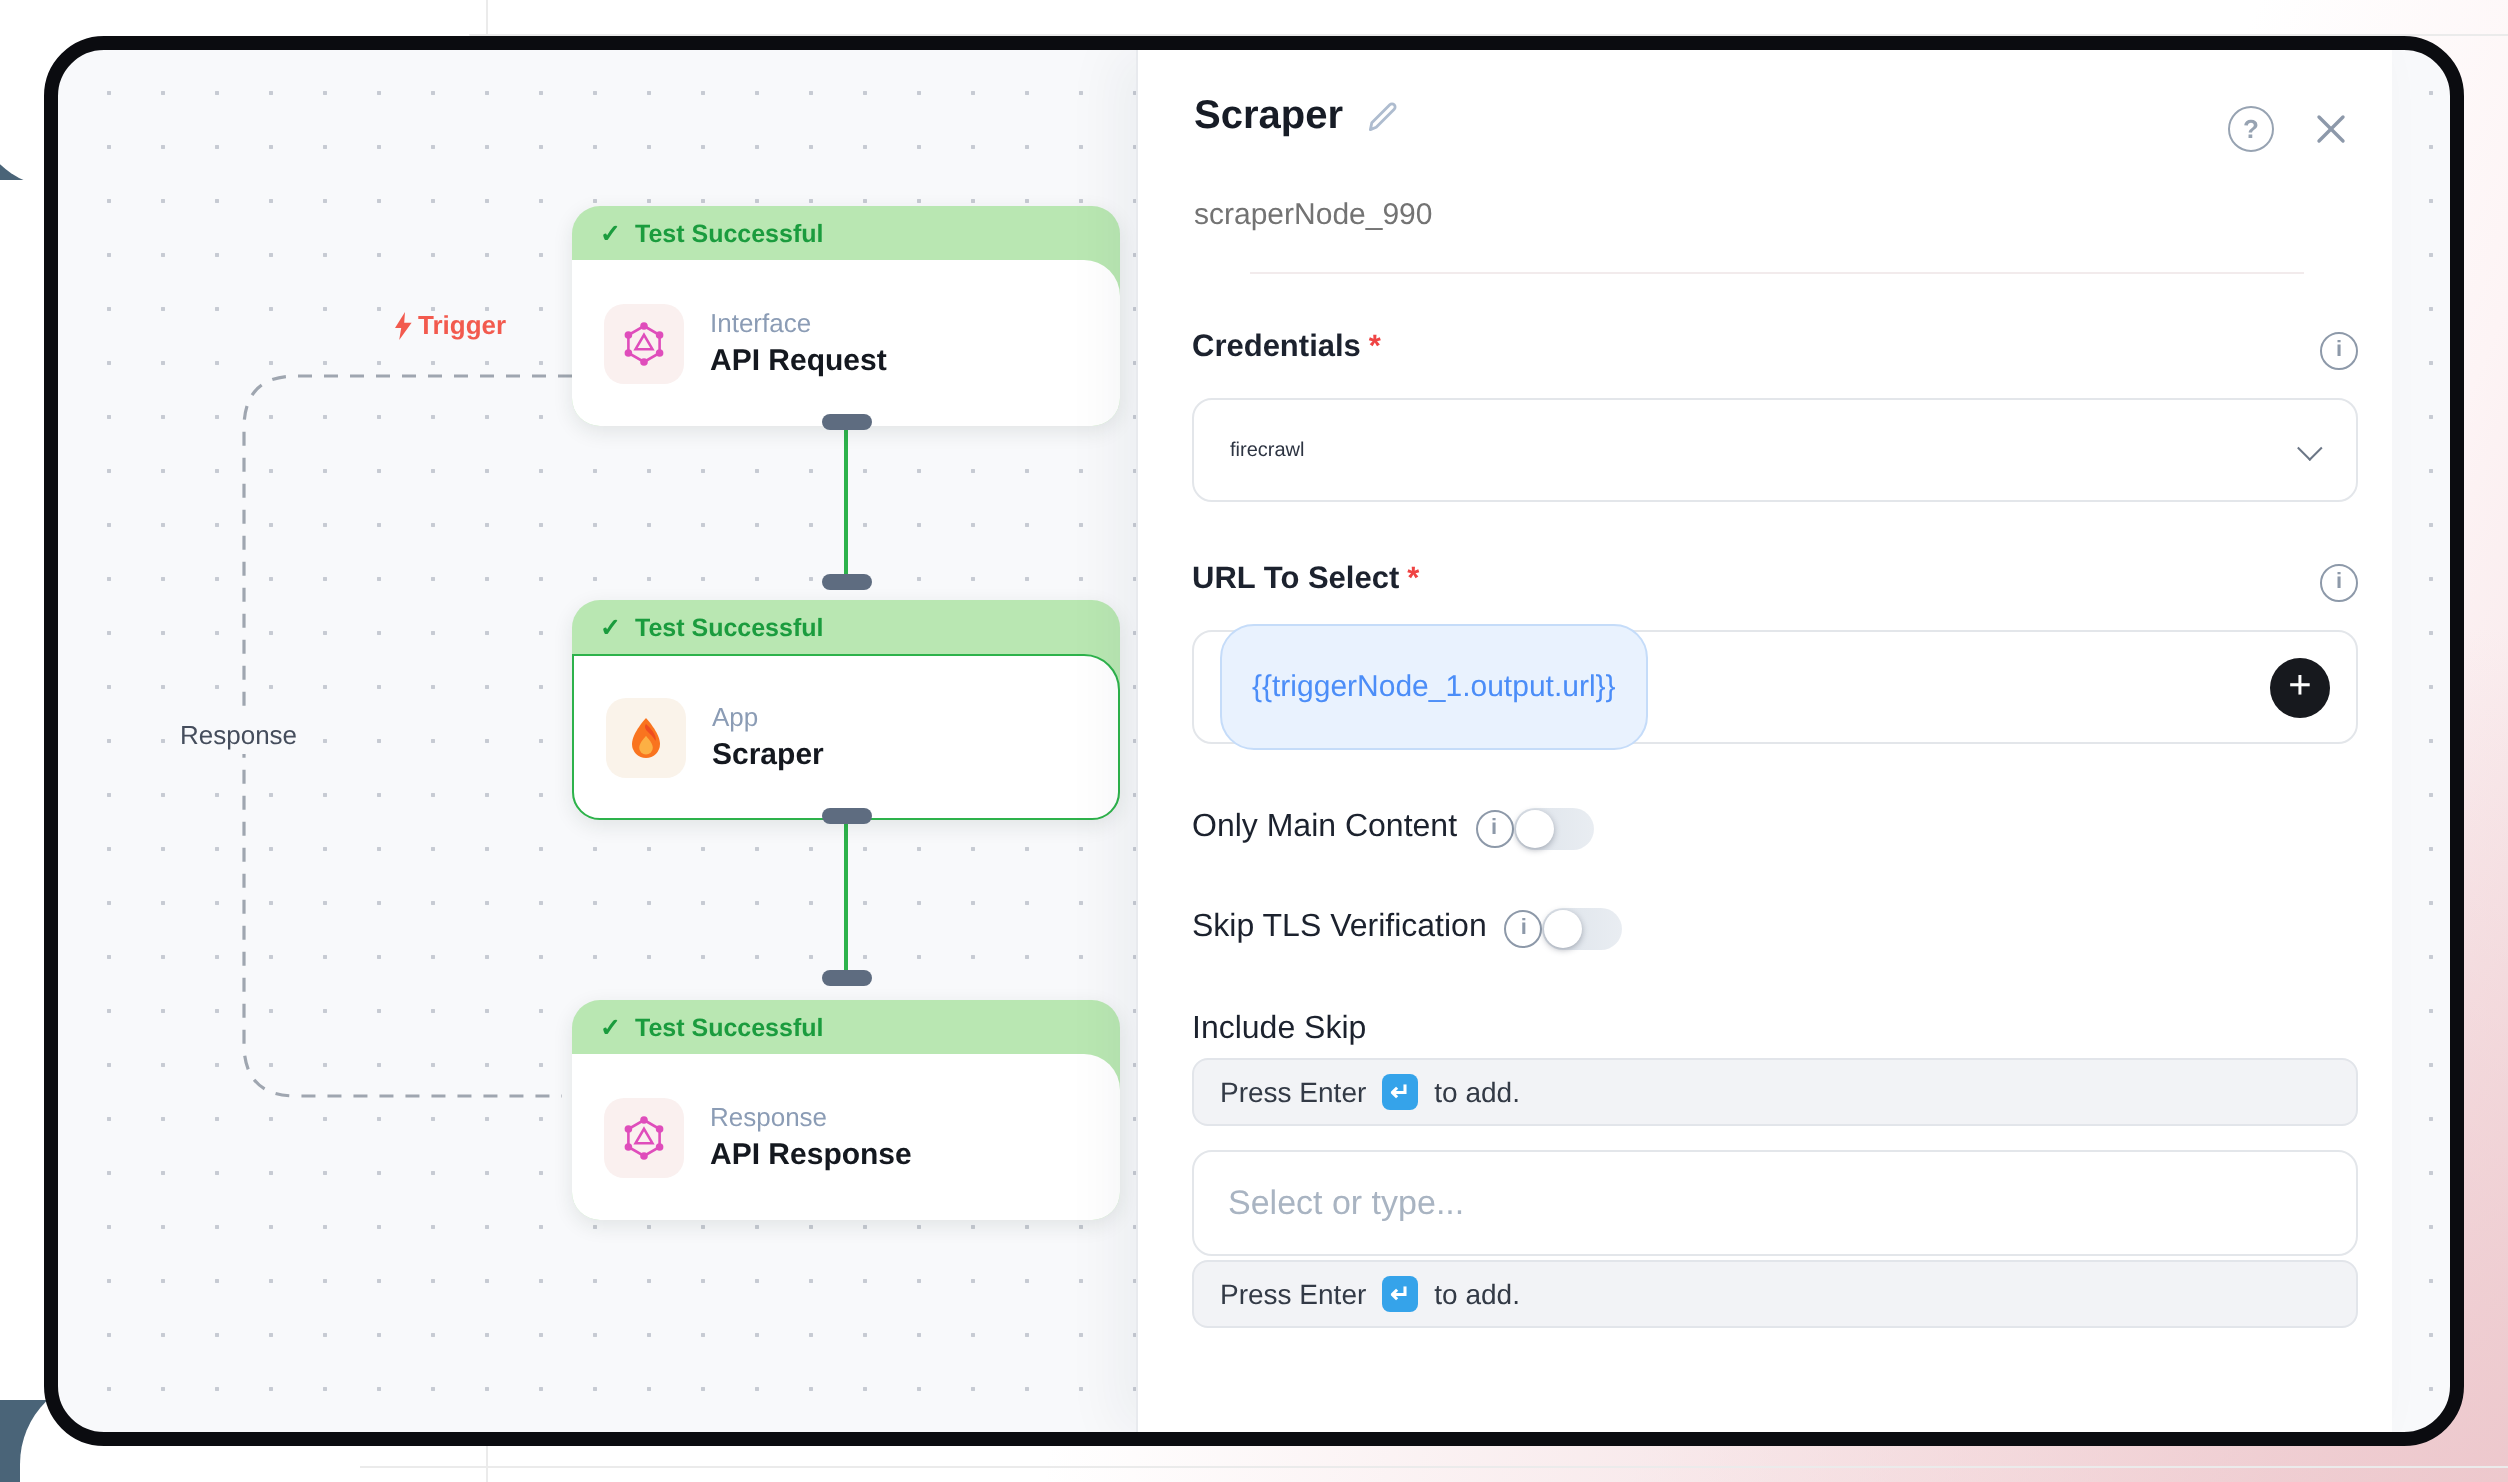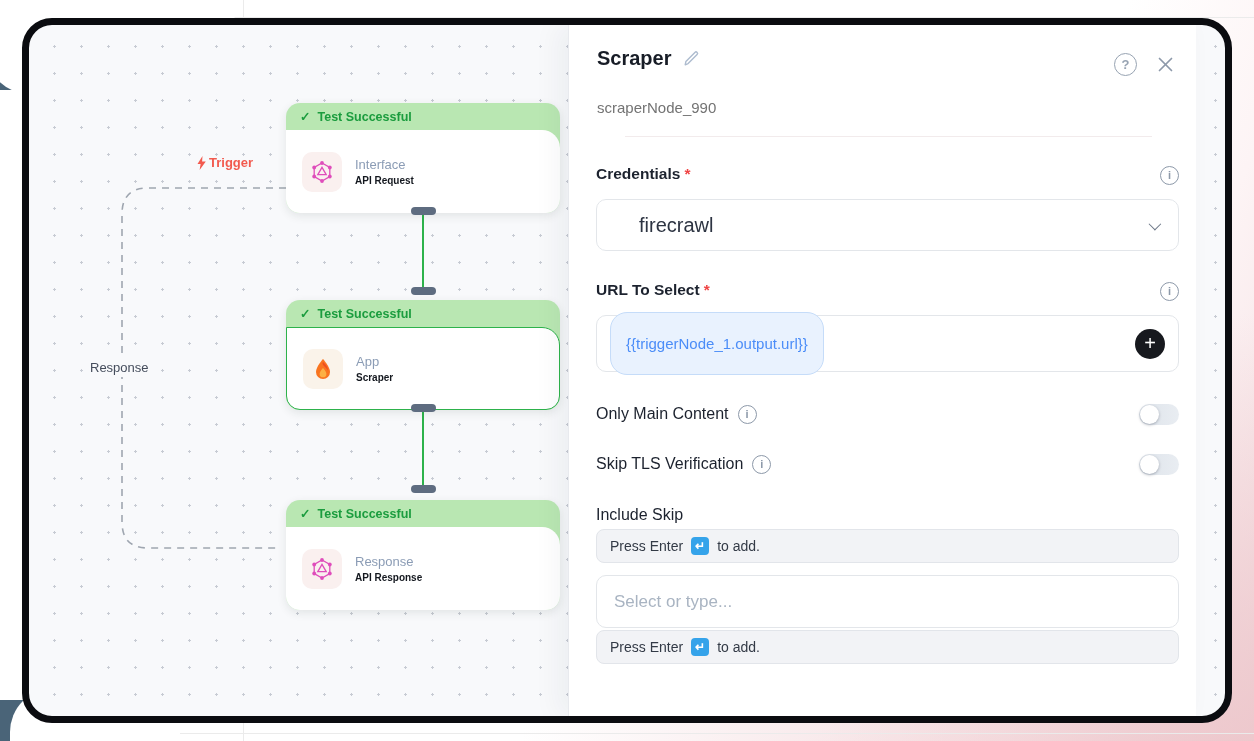--- a/index.html
+++ b/index.html
@@ -45,21 +45,21 @@
   .node-badge { height:27px; display:flex; align-items:center; gap:7px; padding:0 14px;
     color:#1b9c3e; font-size:12.5px; font-weight:700; }
   .node-card { background:#ffffff; border-radius:0 18px 14px 14px; height:83px;
     display:flex; align-items:center; gap:13px; padding:0 16px; }
   .node.selected .node-card { border:1.5px solid #2db24b; }
   .icon-tile { width:40px; height:40px; border-radius:10px; display:flex; align-items:center; justify-content:center; }
   .tile-pink { background:#faf0ef; }
   .tile-cream { background:#faf3ea; }
   .node-text { display:flex; flex-direction:column; gap:3px; }
   .node-cat { font-size:13px; color:#8b9cb5; }
-  .node-title { font-size:10px; font-weight:700; color:#14181f; }
+  .node-title { font-size:15px; font-weight:700; color:#14181f; }
 
   
   .panel { position:absolute; left:539px; top:0; width:628px; height:691px; background:#ffffff;
     border-left:1px solid #e8eaee; box-shadow:-10px 0 26px rgba(20,30,50,.05); }
   .panel-header { padding:22px 20px 0 28px; }
   .title-row { display:flex; align-items:flex-start; justify-content:space-between; }
   .title-left { display:flex; align-items:center; gap:10px; }
   .panel-title { font-size:20px; font-weight:700; color:#171c26; }
   .header-icons { display:flex; align-items:center; gap:18px; margin-top:6px; }
   .circle-icon { width:23px; height:23px; border:1.5px solid #97a3b2; border-radius:50%;
@@ -72,33 +72,33 @@
   .field-label { font-size:15.5px; font-weight:700; color:#1c222e; height:20px; }
   .req { color:#ef4444; margin-left:4px; font-weight:700; }
   .info-i { width:19px; height:19px; border:1.5px solid #8d99a9; border-radius:50%;
     display:inline-flex; align-items:center; justify-content:center;
     color:#8d99a9; font-size:11px; font-weight:700; flex:0 0 auto; }
   .mt28 { margin-top:28px; } .mt30 { margin-top:30px; } .mt26 { margin-top:26px; }
 
   .select-box { margin-top:14px; height:52px; border:1px solid #e3e6ea; border-radius:10px;
     display:flex; align-items:center; justify-content:space-between; padding:0 20px 0 18px;
     background:#fff; }
-  .select-value { font-size:20px; color:#2d3442;margin-left:24px; }
+  .select-value { font-size:10px; color:#2d3442; }
   .chev { width:9px; height:9px; border-right:1.8px solid #6b7686; border-bottom:1.8px solid #6b7686;
     transform:rotate(45deg) translateY(-2px); }
 
   .url-box { margin-top:14px; height:57px; border:1px solid #e3e6ea; border-radius:10px;
     display:flex; align-items:center; padding:0 13px; background:#fff; }
   .token-pill { background:#e9f2fe; border:1px solid #c5dcf9; border-radius:17px;
     padding:22px 15px; font-size:15px; color:#4b8df8; }
   .plus-btn { margin-left:auto; width:30px; height:30px; border-radius:50%; background:#17191e;
     color:#ffffff; font-size:20px; line-height:1; display:flex; align-items:center; justify-content:center;
     border:none; cursor:pointer; padding-bottom:2px; }
 
-  .toggle-row { display:flex; align-items:center; justify-content:space-between; height:24px; }
+  .toggle-row { display:flex; align-items:center; height:24px; }
   .toggle-label { display:flex; align-items:center; gap:9px; font-size:16px; font-weight:500; color:#1c222e; }
   .toggle { width:40px; height:21px; border-radius:11px;
     background:linear-gradient(to right,#dde3ea,#e9edf2); position:relative; cursor:pointer; }
   .toggle .knob { position:absolute; left:1px; top:1px; width:19px; height:19px; border-radius:50%;
     background:#ffffff; box-shadow:0 1px 3px rgba(40,50,70,.35); }
 
   .section-label { font-size:16px; font-weight:500; color:#1c222e; height:21px; }
   .hint-bar { margin-top:2px; height:34px; background:#f2f3f6; border:1px solid #e2e5ea; border-radius:8px;
     display:flex; align-items:center; gap:8px; padding:0 13px; font-size:14px; color:#333a46; }
   .enter-key { width:18px; height:18px; border-radius:4px; background:#35a3ea; color:#ffffff;

